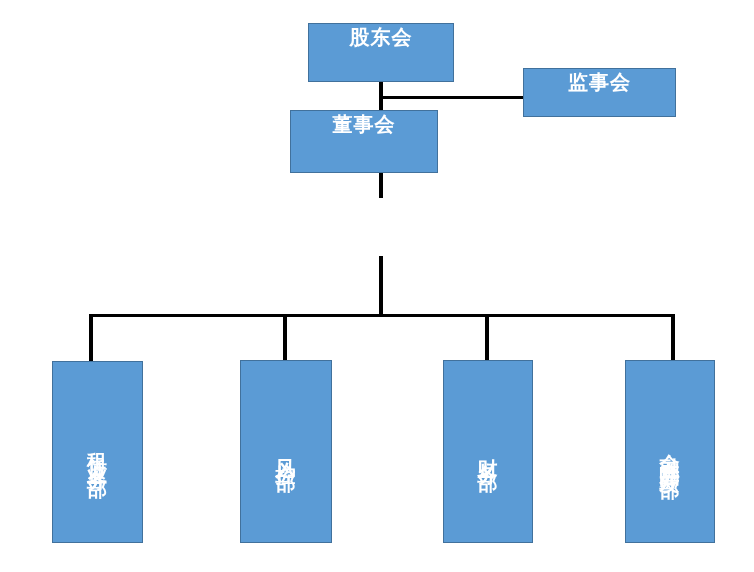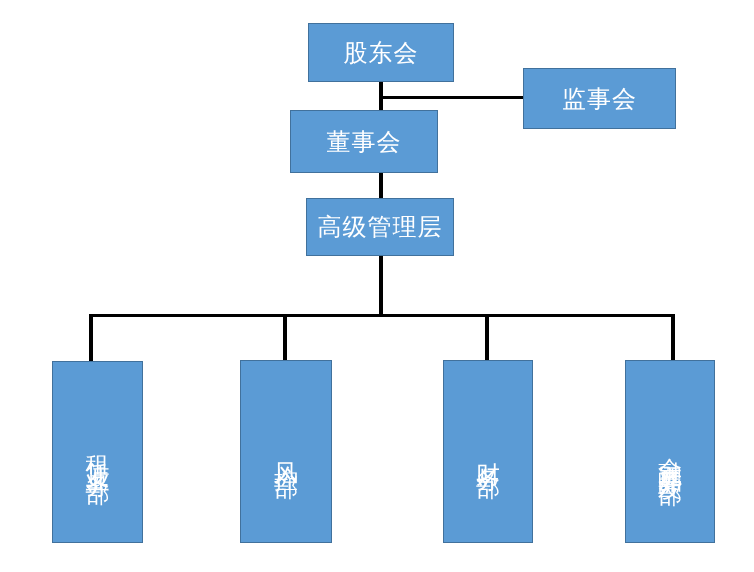--- a/index.html
+++ b/index.html
@@ -15,24 +15,23 @@
     font-family: "DejaVu Sans", "Liberation Sans", sans-serif;
     overflow: hidden;
   }
   .node {
     position: absolute;
     box-sizing: border-box;
     background: #5B9BD5;
     border: 1px solid #41719C;
     color: #ffffff;
     display: flex;
-    align-items: center;
     justify-content: center;
-    font-weight: normal;
-    font-size: 24px;
+    font-weight: bold;
+    font-size: 20px;
     text-align: center;
   }
   .node.h .label {
     letter-spacing: 1px;
     white-space: nowrap;
   }
   .node.v .label {
     writing-mode: vertical-rl;
     text-orientation: upright;
     letter-spacing: 6px;
@@ -47,21 +46,21 @@
     background: #000000;
   }
   .hline {
     position: absolute;
     height: 3px;
     background: #000000;
   }
 
   
   #node-shareholders { left: 308px; top: 23px;  width: 146px; height: 59px; }
-  #node-supervisors  { left: 523px; top: 68px;  width: 153px; height: 61px; }
+  #node-supervisors  { left: 523px; top: 68px;  width: 153px; height: 49px; }
   #node-directors    { left: 290px; top: 110px; width: 148px; height: 63px; }
   #node-senior       { left: 306px; top: 198px; width: 148px; height: 58px; }
   #node-leasing      { left: 52px;  top: 361px; width: 91px;  height: 182px; }
   #node-risk         { left: 240px; top: 360px; width: 92px;  height: 183px; }
   #node-finance      { left: 443px; top: 360px; width: 90px;  height: 183px; }
   #node-product      { left: 625px; top: 360px; width: 90px;  height: 183px; }
 
   
   #c-stem-top      { left: 379px; top: 82px;  height: 28px; }  
   #c-branch-superv { left: 381px; top: 96px;  width: 142px; }  
@@ -93,23 +92,20 @@
   </div>
 
   <div class="node h" id="node-supervisors">
     <span class="label">监事会</span>
   </div>
 
   <div class="node h" id="node-directors">
     <span class="label">董事会</span>
   </div>
 
-  <div class="node h" id="node-senior">
-    <span class="label">高级管理层</span>
-  </div>
 
   <div class="node v" id="node-leasing">
     <span class="label">租赁业务部</span>
   </div>
 
   <div class="node v" id="node-risk">
     <span class="label">风控部</span>
   </div>
 
   <div class="node v" id="node-finance">

